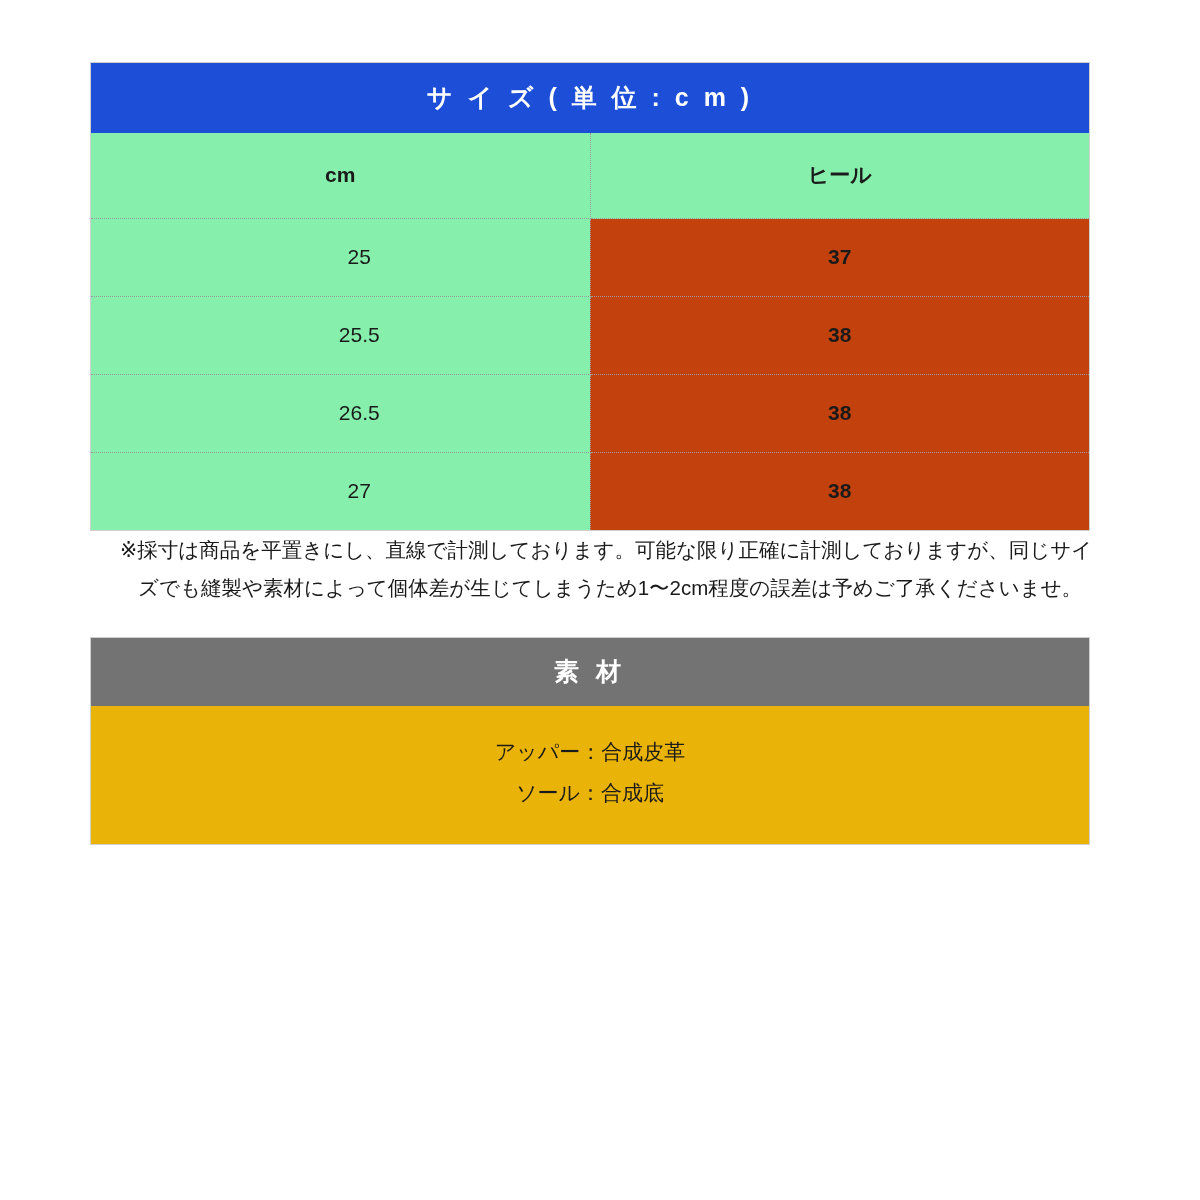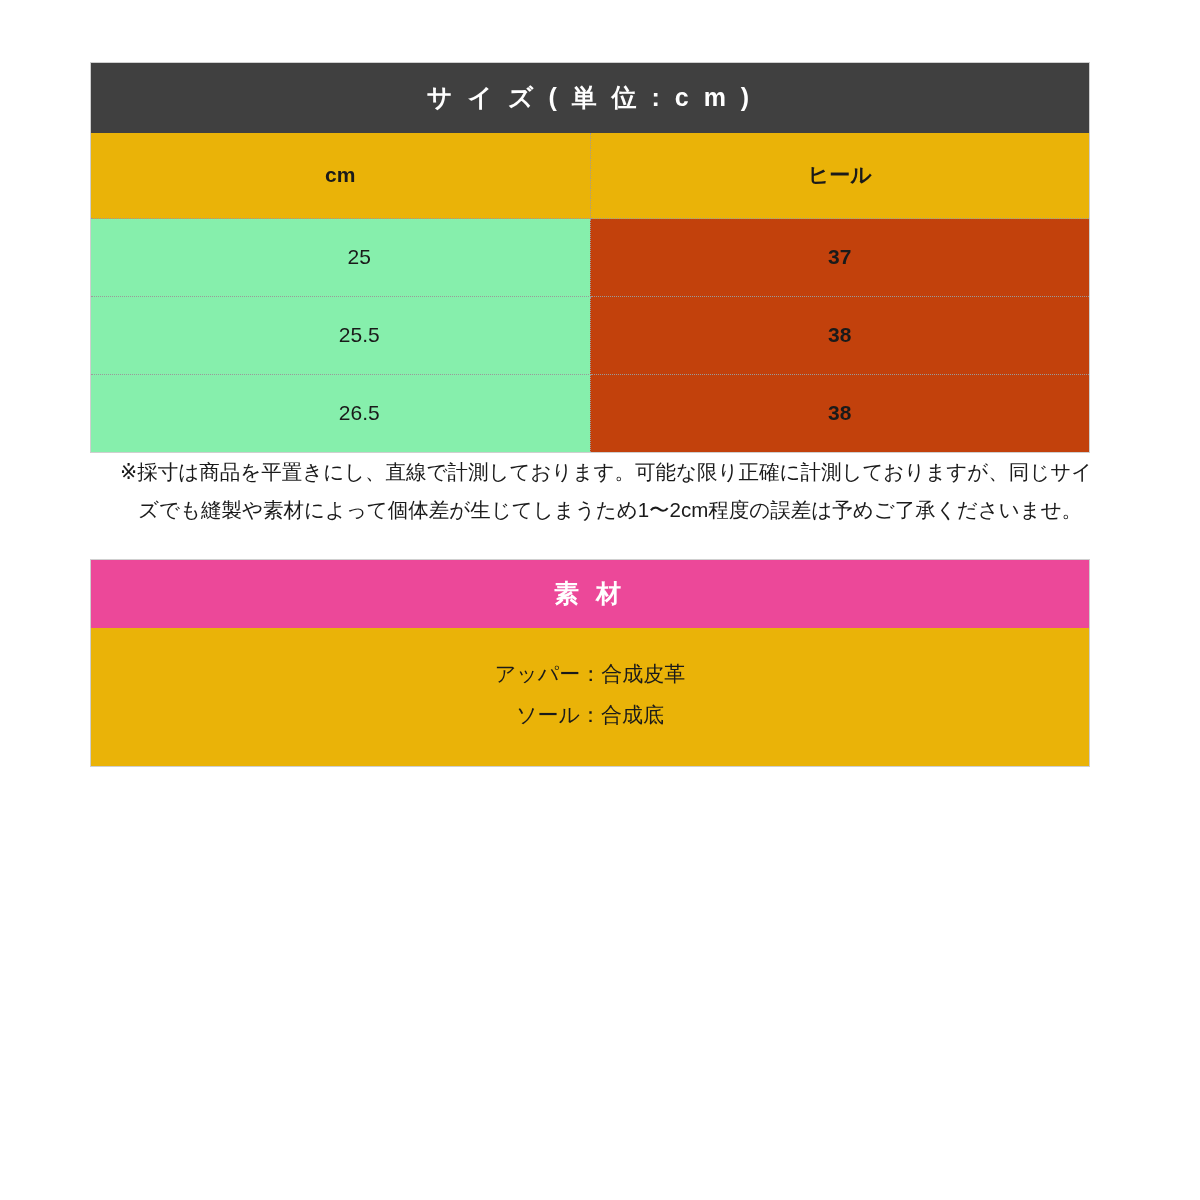--- a/index.html
+++ b/index.html
@@ -23,31 +23,31 @@
   }
 
   
   .size-table {
     width: 1000px;
     border-collapse: collapse;
     table-layout: fixed;
     border: 1px solid #cfcfcf;
   }
   .size-table .title-cell {
-    background: #404040;
+    background: #1d4ed8;
     color: #ffffff;
     text-align: center;
     font-size: 25px;
     font-weight: bold;
     letter-spacing: 4px;
     padding: 18px 0 19px 0;
     border: none;
   }
   .size-table th.col-head {
-    background: #eab308;
+    background: #86efac;
     font-size: 21px;
     font-weight: bold;
     color: #1a1a1a;
     padding: 28px 0 29px 0;
     border-right: 1px dotted #9a9a9a;
     border-bottom: 1px dotted #9a9a9a;
   }
   .size-table th.col-head:last-child {
     border-right: none;
   }
@@ -92,21 +92,21 @@
 
   
   .material-table {
     width: 1000px;
     border-collapse: collapse;
     table-layout: fixed;
     margin-top: 24px;
     border: 1px solid #cfcfcf;
   }
   .material-table .title-cell {
-    background: #ec4899;
+    background: #737373;
     color: #ffffff;
     text-align: center;
     font-size: 25px;
     font-weight: bold;
     letter-spacing: 5px;
     padding: 17px 0 18px 0;
     border: none;
   }
   .material-table .body-cell {
     background: #eab308;
@@ -136,20 +136,24 @@
         <td class="val-col">37</td>
       </tr>
       <tr>
         <td class="size-col">25.5</td>
         <td class="val-col">38</td>
       </tr>
       <tr>
         <td class="size-col">26.5</td>
         <td class="val-col">38</td>
       </tr>
+      <tr>
+        <td class="size-col">27</td>
+        <td class="val-col">38</td>
+      </tr>
     </tbody>
   </table>
 
   <div class="notes">
     <p class="note"><span class="lead">※</span><span>採寸は商品を平置きにし、直線で計測しております。可能な限り正確に計測しておりますが、同じサイズでも縫製や素材によって個体差が生じてしまうため1〜2cm程度の誤差は予めご了承くださいませ。</span></p>
   </div>
 
   <table class="material-table">
     <tbody>
       <tr>

